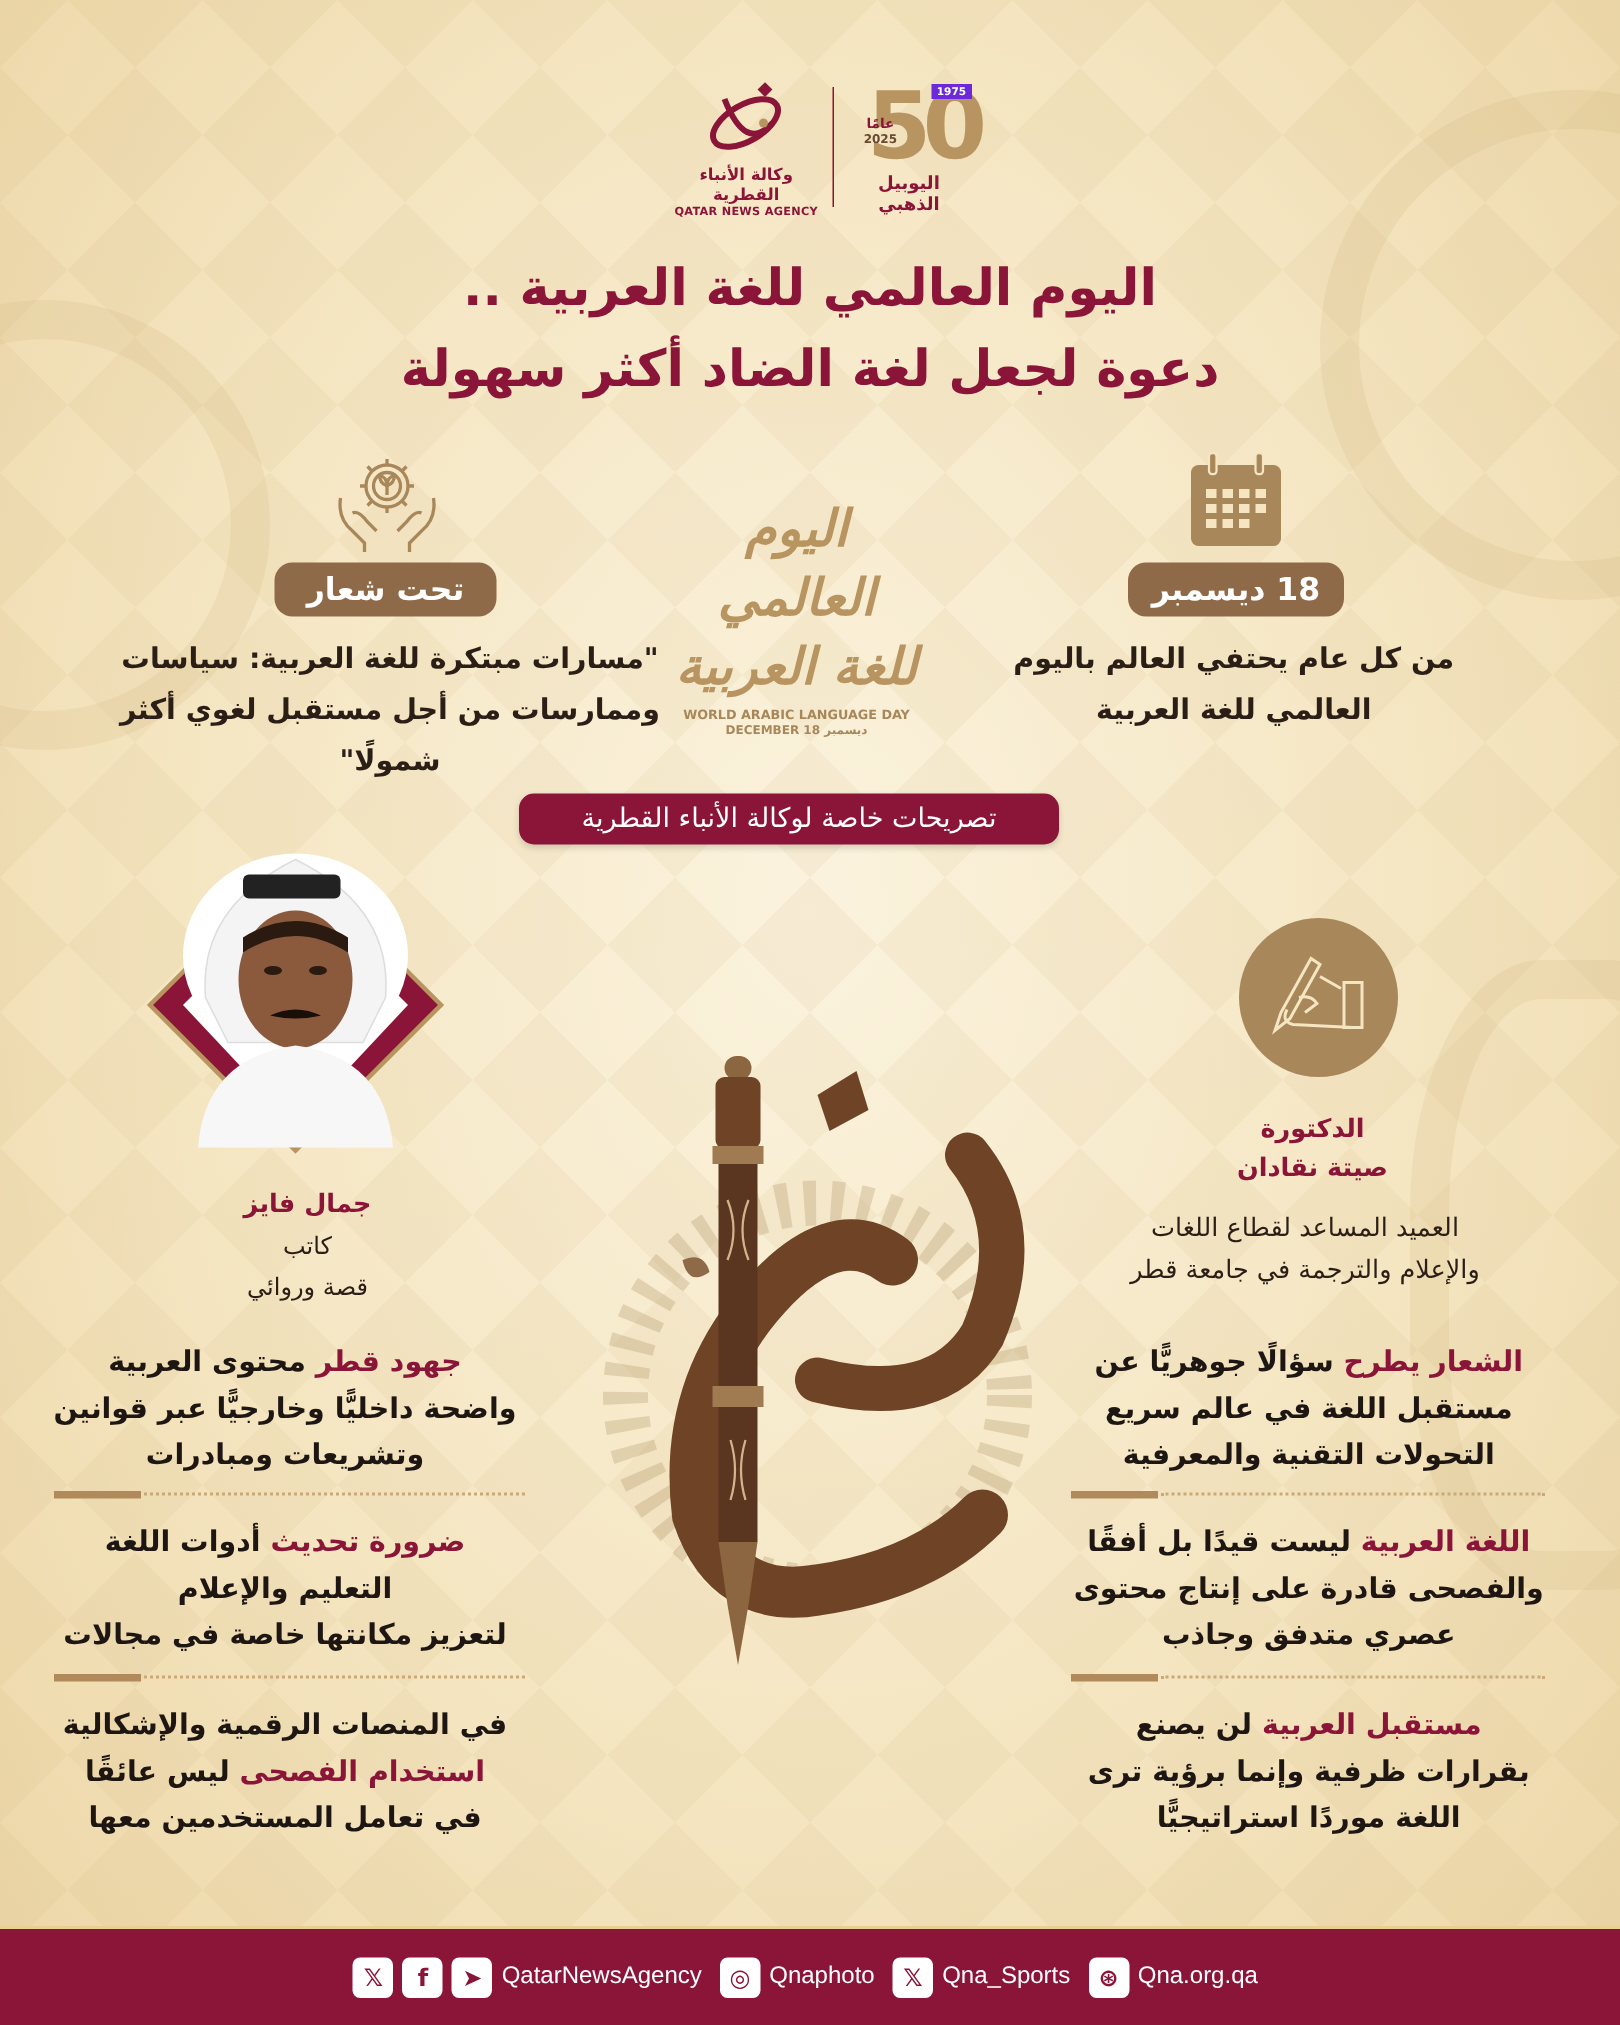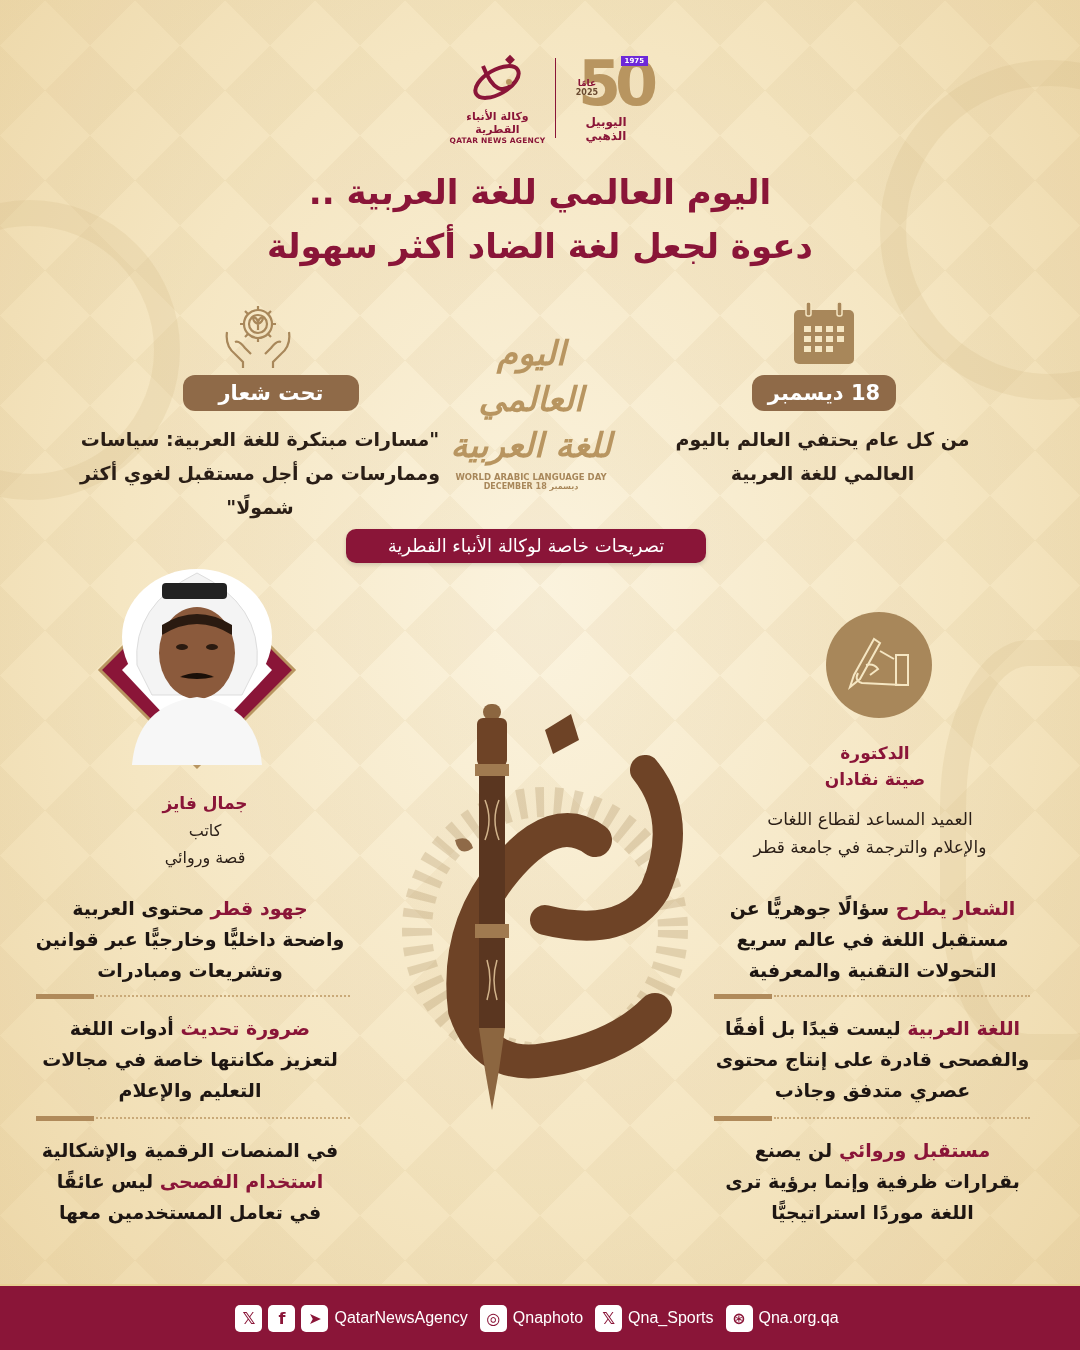--- a/index.html
+++ b/index.html
@@ -110,21 +110,21 @@
 <div class="abs icon-box" style="left:218px;top:300px;width:80px;height:72px;">
   <svg width="74" height="68" viewBox="0 0 74 68" fill="none" stroke="#a8875a" stroke-width="2.2">
     <circle cx="37" cy="22" r="14"></circle>
     <circle cx="37" cy="22" r="9"></circle>
     <path d="M37 4v4M37 36v4M19 22h4M51 22h4M24 9l3 3M47 32l3 3M24 35l3-3M47 12l3-3"></path>
     <path d="M37 28v-10M37 22q-5-2-5-7q5 1 5 7M37 22q5-2 5-7q-5 1-5 7"></path>
     <path d="M6 30q-2 14 8 22l8 8v6M68 30q2 14-8 22l-8 8v6"></path>
     <path d="M14 40q4-2 10 6l6 6M60 40q-4-2-10 6l-6 6"></path>
   </svg>
 </div>
-<div class="abs pill-brown" dir="rtl" style="left:183px;top:375px;width:176px;">تحت شعار</div>
+<div class="abs pill-brown" dir="rtl" style="left:183px;top:375px;width:148px;">تحت شعار</div>
 <div class="abs para" dir="rtl" style="left:70px;top:422px;width:380px;">
   <div>"مسارات مبتكرة للغة العربية: سياسات</div>
   <div>وممارسات من أجل مستقبل لغوي أكثر شمولًا"</div>
 </div>
 
 <div class="abs wald" dir="rtl">
   <div class="wald-ar">اليوم العالمي</div>
   <div class="wald-ar">للغة العربية</div>
   <div class="wald-en" dir="ltr">WORLD ARABIC LANGUAGE DAY</div>
   <div class="wald-date" dir="ltr">DECEMBER 18 ديسمبر</div>
@@ -221,22 +221,22 @@
   <div><span class="hl">جهود قطر</span><span> محتوى العربية</span></div>
   <div>واضحة داخليًّا وخارجيًّا عبر قوانين</div>
   <div>وتشريعات ومبادرات</div>
 </div>
 <div class="abs divider" style="left:36px;top:993px;width:314px;">
     <div class="bar"></div>
     <div class="dots"></div>
   </div>
 <div class="abs quote" dir="rtl" style="left:30px;top:1013px;width:320px;">
   <div><span class="hl">ضرورة تحديث</span><span> أدوات اللغة</span></div>
+  <div>التعليم والإعلام</div>
   <div>لتعزيز مكانتها خاصة في مجالات</div>
-  <div>التعليم والإعلام</div>
 </div>
 <div class="abs divider" style="left:36px;top:1115px;width:314px;">
     <div class="bar"></div>
     <div class="dots"></div>
   </div>
 <div class="abs quote" dir="rtl" style="left:30px;top:1135px;width:320px;">
   <div>في المنصات الرقمية والإشكالية</div>
   <div><span class="hl">استخدام الفصحى</span><span> ليس عائقًا</span></div>
   <div>في تعامل المستخدمين معها</div>
 </div>
@@ -253,21 +253,21 @@
 <div class="abs quote" dir="rtl" style="left:710px;top:1013px;width:325px;">
   <div><span class="hl">اللغة العربية</span><span> ليست قيدًا بل أفقًا</span></div>
   <div>والفصحى قادرة على إنتاج محتوى</div>
   <div>عصري متدفق وجاذب</div>
 </div>
 <div class="abs divider" style="left:714px;top:1115px;width:316px;">
     <div class="bar"></div>
     <div class="dots"></div>
   </div>
 <div class="abs quote" dir="rtl" style="left:710px;top:1135px;width:325px;">
-  <div><span class="hl">مستقبل وروائي</span><span> لن يصنع</span></div>
+  <div><span class="hl">مستقبل العربية</span><span> لن يصنع</span></div>
   <div>بقرارات ظرفية وإنما برؤية ترى</div>
   <div>اللغة موردًا استراتيجيًّا</div>
 </div>
 
 <div class="abs footer">
   <div class="sicon">𝕏</div>
   <div class="sicon">f</div>
   <div class="sicon">➤</div>
   <span class="slabel">QatarNewsAgency</span>
   <div class="sicon">◎</div>

